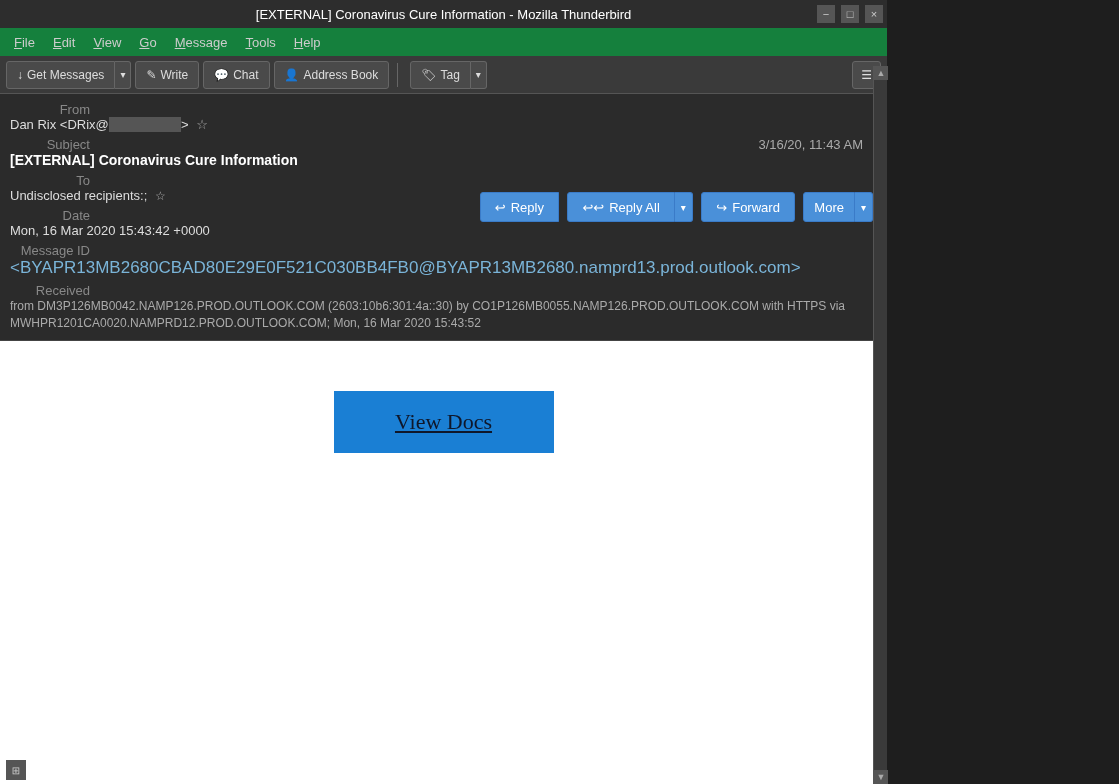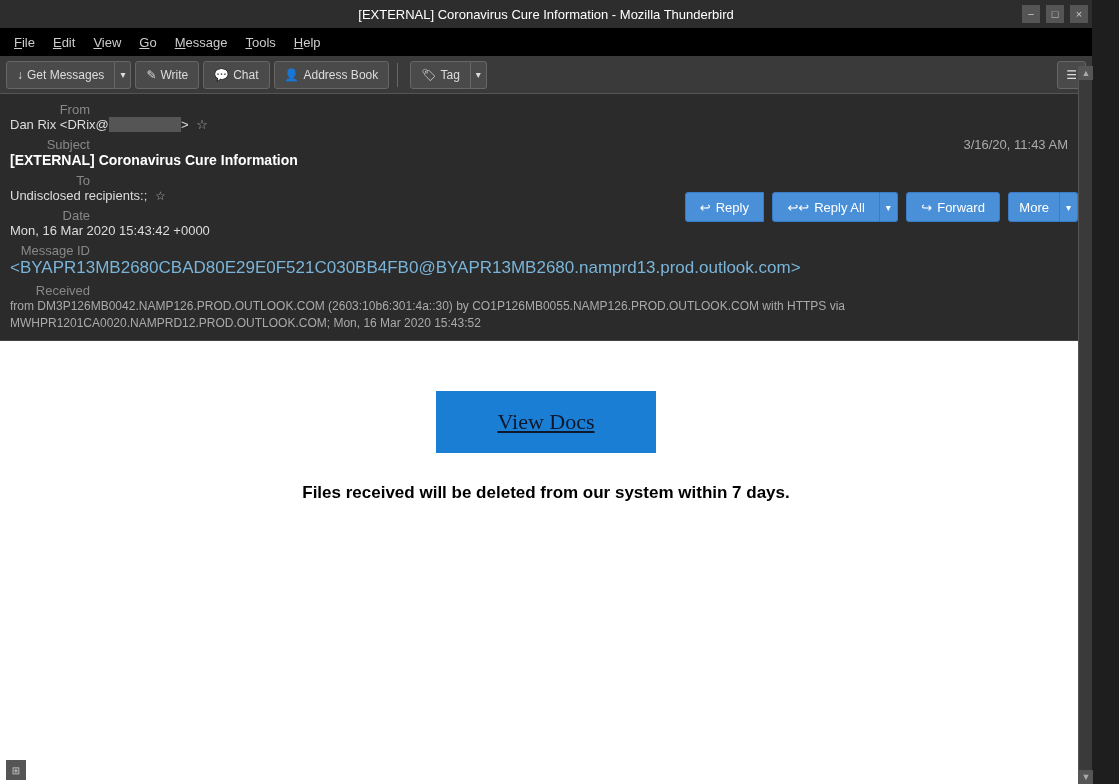--- a/index.html
+++ b/index.html
@@ -31,21 +31,21 @@
       background: #555;
       border: none;
       color: #ccc;
       font-size: 11px;
       cursor: pointer;
       display: flex; align-items: center; justify-content: center;
     }
 
     
     #menubar {
-      background: #000000;
+      background: #15803d;
       display: flex;
       align-items: center;
       padding: 2px 6px;
       height: 28px;
       gap: 2px;
     }
     .menu-item {
       color: #ccc;
       font-size: 13px;
       padding: 3px 8px;
@@ -281,21 +281,21 @@
     }
     .scroll-arrow {
       width: 14px; height: 14px;
       background: #555;
       display: flex; align-items: center; justify-content: center;
       color: #aaa; font-size: 9px; cursor: pointer;
     }
 
     #overall {
       position: relative;
-      width: 1092px;
+      width: 887px;
       height: 784px;
     }
 
     .taskbar-icon {
       position: fixed;
       bottom: 4px;
       left: 6px;
       width: 20px; height: 20px;
       background: #555;
       display: flex; align-items: center; justify-content: center;
@@ -438,21 +438,20 @@
     <div class="header-row" style="margin-bottom:8px;">
       <span class="header-label">Received</span>
       <span class="header-value received-text">from DM3P126MB0042.NAMP126.PROD.OUTLOOK.COM (2603:10b6:301:4a::30) by CO1P126MB0055.NAMP126.PROD.OUTLOOK.COM with HTTPS via MWHPR1201CA0020.NAMPRD12.PROD.OUTLOOK.COM; Mon, 16 Mar 2020 15:43:52</span>
     </div>
   </div>
 
   <div id="email-body">
 
     <button class="view-docs-btn">View Docs</button>
 
-    <p class="body-line2">Files received will be deleted from our system within 7 days.</p>
 
   </div>
 
   <div id="main-scroll">
     <div class="scroll-arrow">▲</div>
     <div style="flex:1;"></div>
     <div class="scroll-arrow" style="position:absolute;bottom:0;">▼</div>
   </div>
 
   <div class="taskbar-icon">⊞</div>

